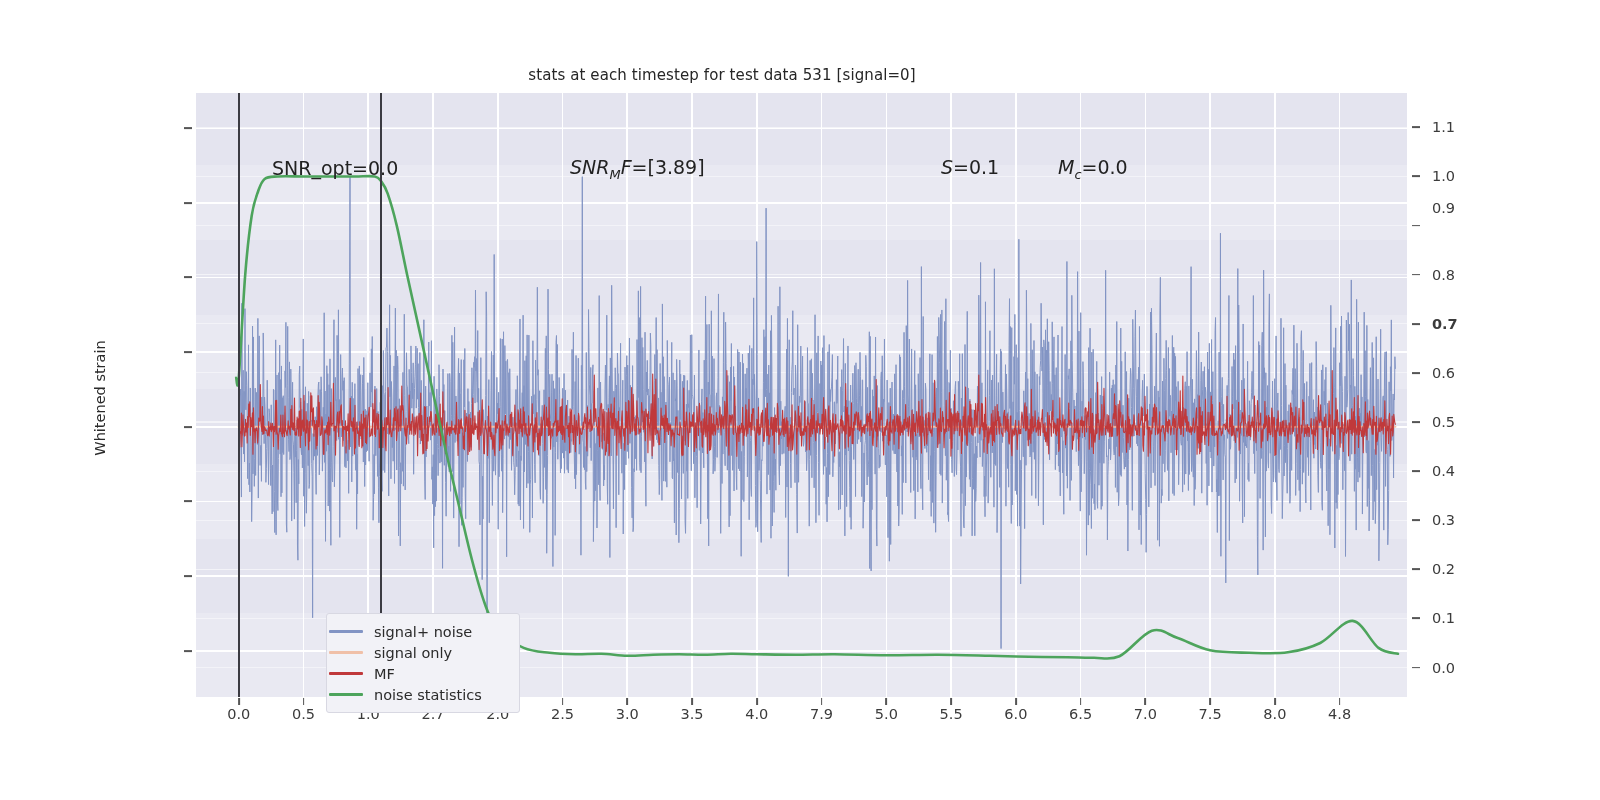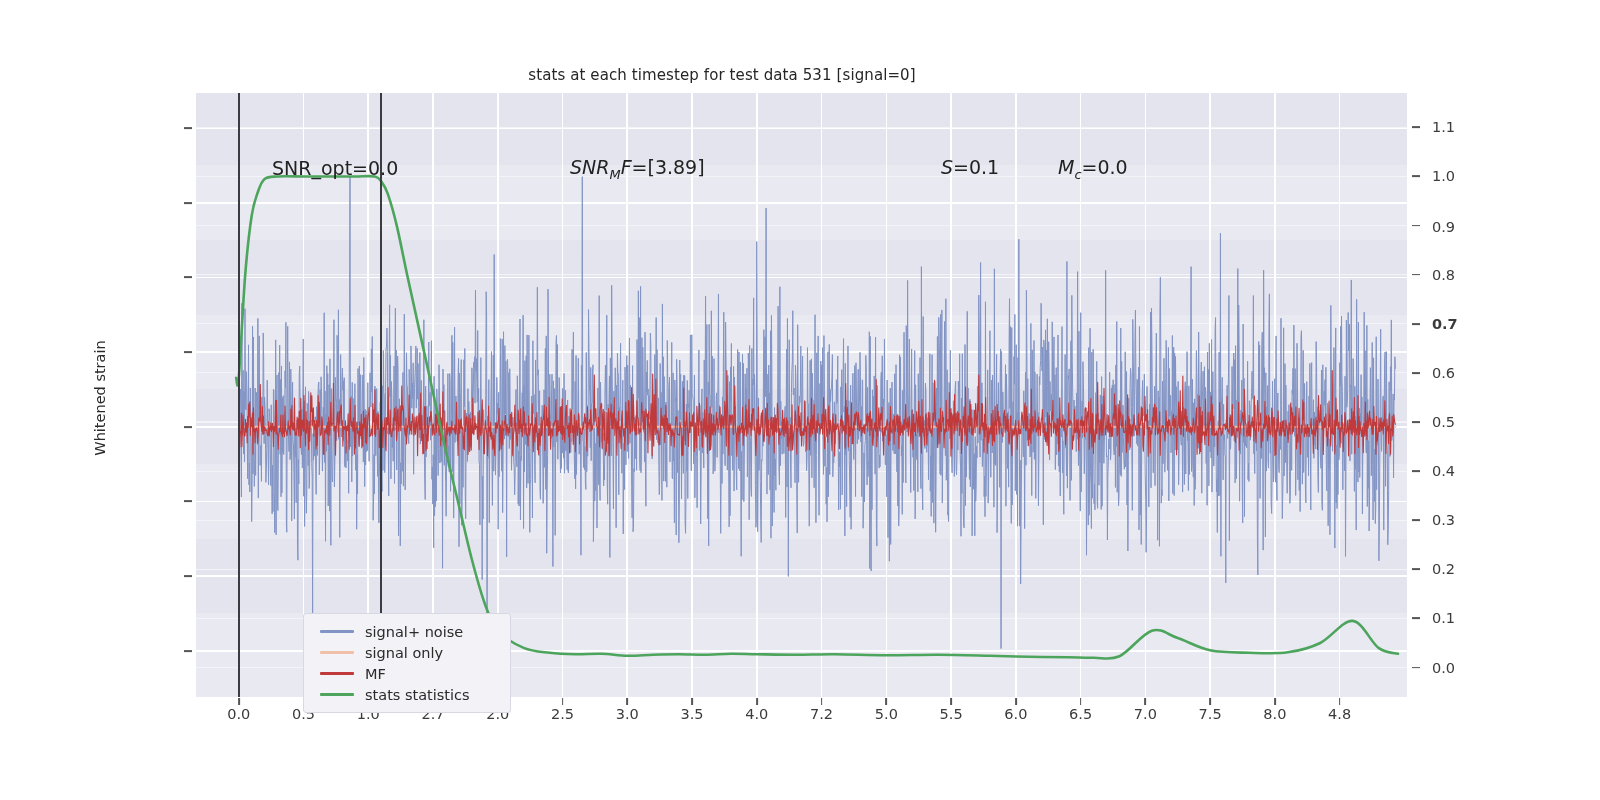--- a/index.html
+++ b/index.html
@@ -22,21 +22,21 @@
 
   .ylabel-left{position:absolute;left:-10px;top:390px;width:220px;text-align:center;font-size:14.5px;color:#2b2b2b;transform:rotate(-90deg);transform-origin:center;}
   .xlabel{position:absolute;left:196px;top:730px;width:1211px;text-align:center;font-size:14.5px;color:#2b2b2b;}
 
   .annot{position:absolute;font-size:19px;color:#222;white-space:nowrap;}
   .annot i{font-style:italic;}
   .annot sub{font-size:0.68em;font-style:italic;}
 
   .vline{position:absolute;top:0;width:2.2px;height:100%;background:#3b3b42;}
 
-  .legend{position:absolute;left:303px;top:613px;width:180px;padding:7px 10px 7px 16px;background:#F2F2F7;border:1px solid #d8d8e2;border-radius:3px;z-index:40;}
+  .legend{position:absolute;left:326px;top:613px;width:180px;padding:7px 10px 7px 2px;background:#F2F2F7;border:1px solid #d8d8e2;border-radius:3px;z-index:40;}
   .legend-row{display:flex;align-items:center;height:21px;}
   .legend-swatch{width:34px;height:2.6px;margin-right:11px;flex:0 0 34px;border-radius:1px;}
   .legend-label{font-size:14.5px;color:#2b2b2b;white-space:nowrap;}
 
   svg.layer{position:absolute;left:0;top:0;width:1211px;height:604px;}
 </style>
 </head>
 <body>
 
 <div id="root">
@@ -110,21 +110,21 @@
       <div class="ytick-l-dash" style="top: 426.731px;"></div>
       <div class="ytick-l-dash" style="top: 501.391px;"></div>
       <div class="ytick-l-dash" style="top: 576.051px;"></div>
       <div class="ytick-l-dash" style="top: 650.711px;"></div>
     </div>
   <div id="yticks-right">
       <div class="ytick-r" style="top: 127.374px;">1.1</div>
       <div class="ytick-r-dash" style="top: 127.374px;"></div>
       <div class="ytick-r" style="top: 176.48px;">1.0</div>
       <div class="ytick-r-dash" style="top: 176.48px;"></div>
-      <div class="ytick-r" style="top: 227px;">0.9</div>
+      <div class="ytick-r" style="top: 208px;">0.9</div>
       <div class="ytick-r-dash" style="top: 225.585px;"></div>
       <div class="ytick-r" style="top: 274.691px;">0.8</div>
       <div class="ytick-r-dash" style="top: 274.691px;"></div>
       <div class="ytick-r" style="top: 323.797px; font-weight: bold;">0.7</div>
       <div class="ytick-r-dash" style="top: 323.797px;"></div>
       <div class="ytick-r" style="top: 372.902px;">0.6</div>
       <div class="ytick-r-dash" style="top: 372.902px;"></div>
       <div class="ytick-r" style="top: 422.008px;">0.5</div>
       <div class="ytick-r-dash" style="top: 422.008px;"></div>
       <div class="ytick-r" style="top: 471.114px;">0.4</div>
@@ -150,21 +150,21 @@
       <div class="xtick" style="left: 497.779px;">2.0</div>
       <div class="xtick-dash" style="left: 497.779px;"></div>
       <div class="xtick" style="left: 562.538px;">2.5</div>
       <div class="xtick-dash" style="left: 562.538px;"></div>
       <div class="xtick" style="left: 627.297px;">3.0</div>
       <div class="xtick-dash" style="left: 627.297px;"></div>
       <div class="xtick" style="left: 692.057px;">3.5</div>
       <div class="xtick-dash" style="left: 692.057px;"></div>
       <div class="xtick" style="left: 756.816px;">4.0</div>
       <div class="xtick-dash" style="left: 756.816px;"></div>
-      <div class="xtick" style="left: 821.575px;">7.2</div>
+      <div class="xtick" style="left: 821.575px;">7.9</div>
       <div class="xtick-dash" style="left: 821.575px;"></div>
       <div class="xtick" style="left: 886.335px;">5.0</div>
       <div class="xtick-dash" style="left: 886.335px;"></div>
       <div class="xtick" style="left: 951.094px;">5.5</div>
       <div class="xtick-dash" style="left: 951.094px;"></div>
       <div class="xtick" style="left: 1015.85px;">6.0</div>
       <div class="xtick-dash" style="left: 1015.85px;"></div>
       <div class="xtick" style="left: 1080.61px;">6.5</div>
       <div class="xtick-dash" style="left: 1080.61px;"></div>
       <div class="xtick" style="left: 1145.37px;">7.0</div>
@@ -196,18 +196,18 @@
         <div class="legend-row">
           <div class="legend-swatch" style="background: rgb(240, 192, 168);"></div>
           <div class="legend-label">signal only</div>
         </div>
         <div class="legend-row">
           <div class="legend-swatch" style="background: rgb(192, 57, 59);"></div>
           <div class="legend-label">MF</div>
         </div>
         <div class="legend-row">
           <div class="legend-swatch" style="background: rgb(77, 164, 92);"></div>
-          <div class="legend-label">stats statistics</div>
+          <div class="legend-label">noise statistics</div>
         </div>
       </div>
   </div>
 
 </div>
 
 </body></html>

